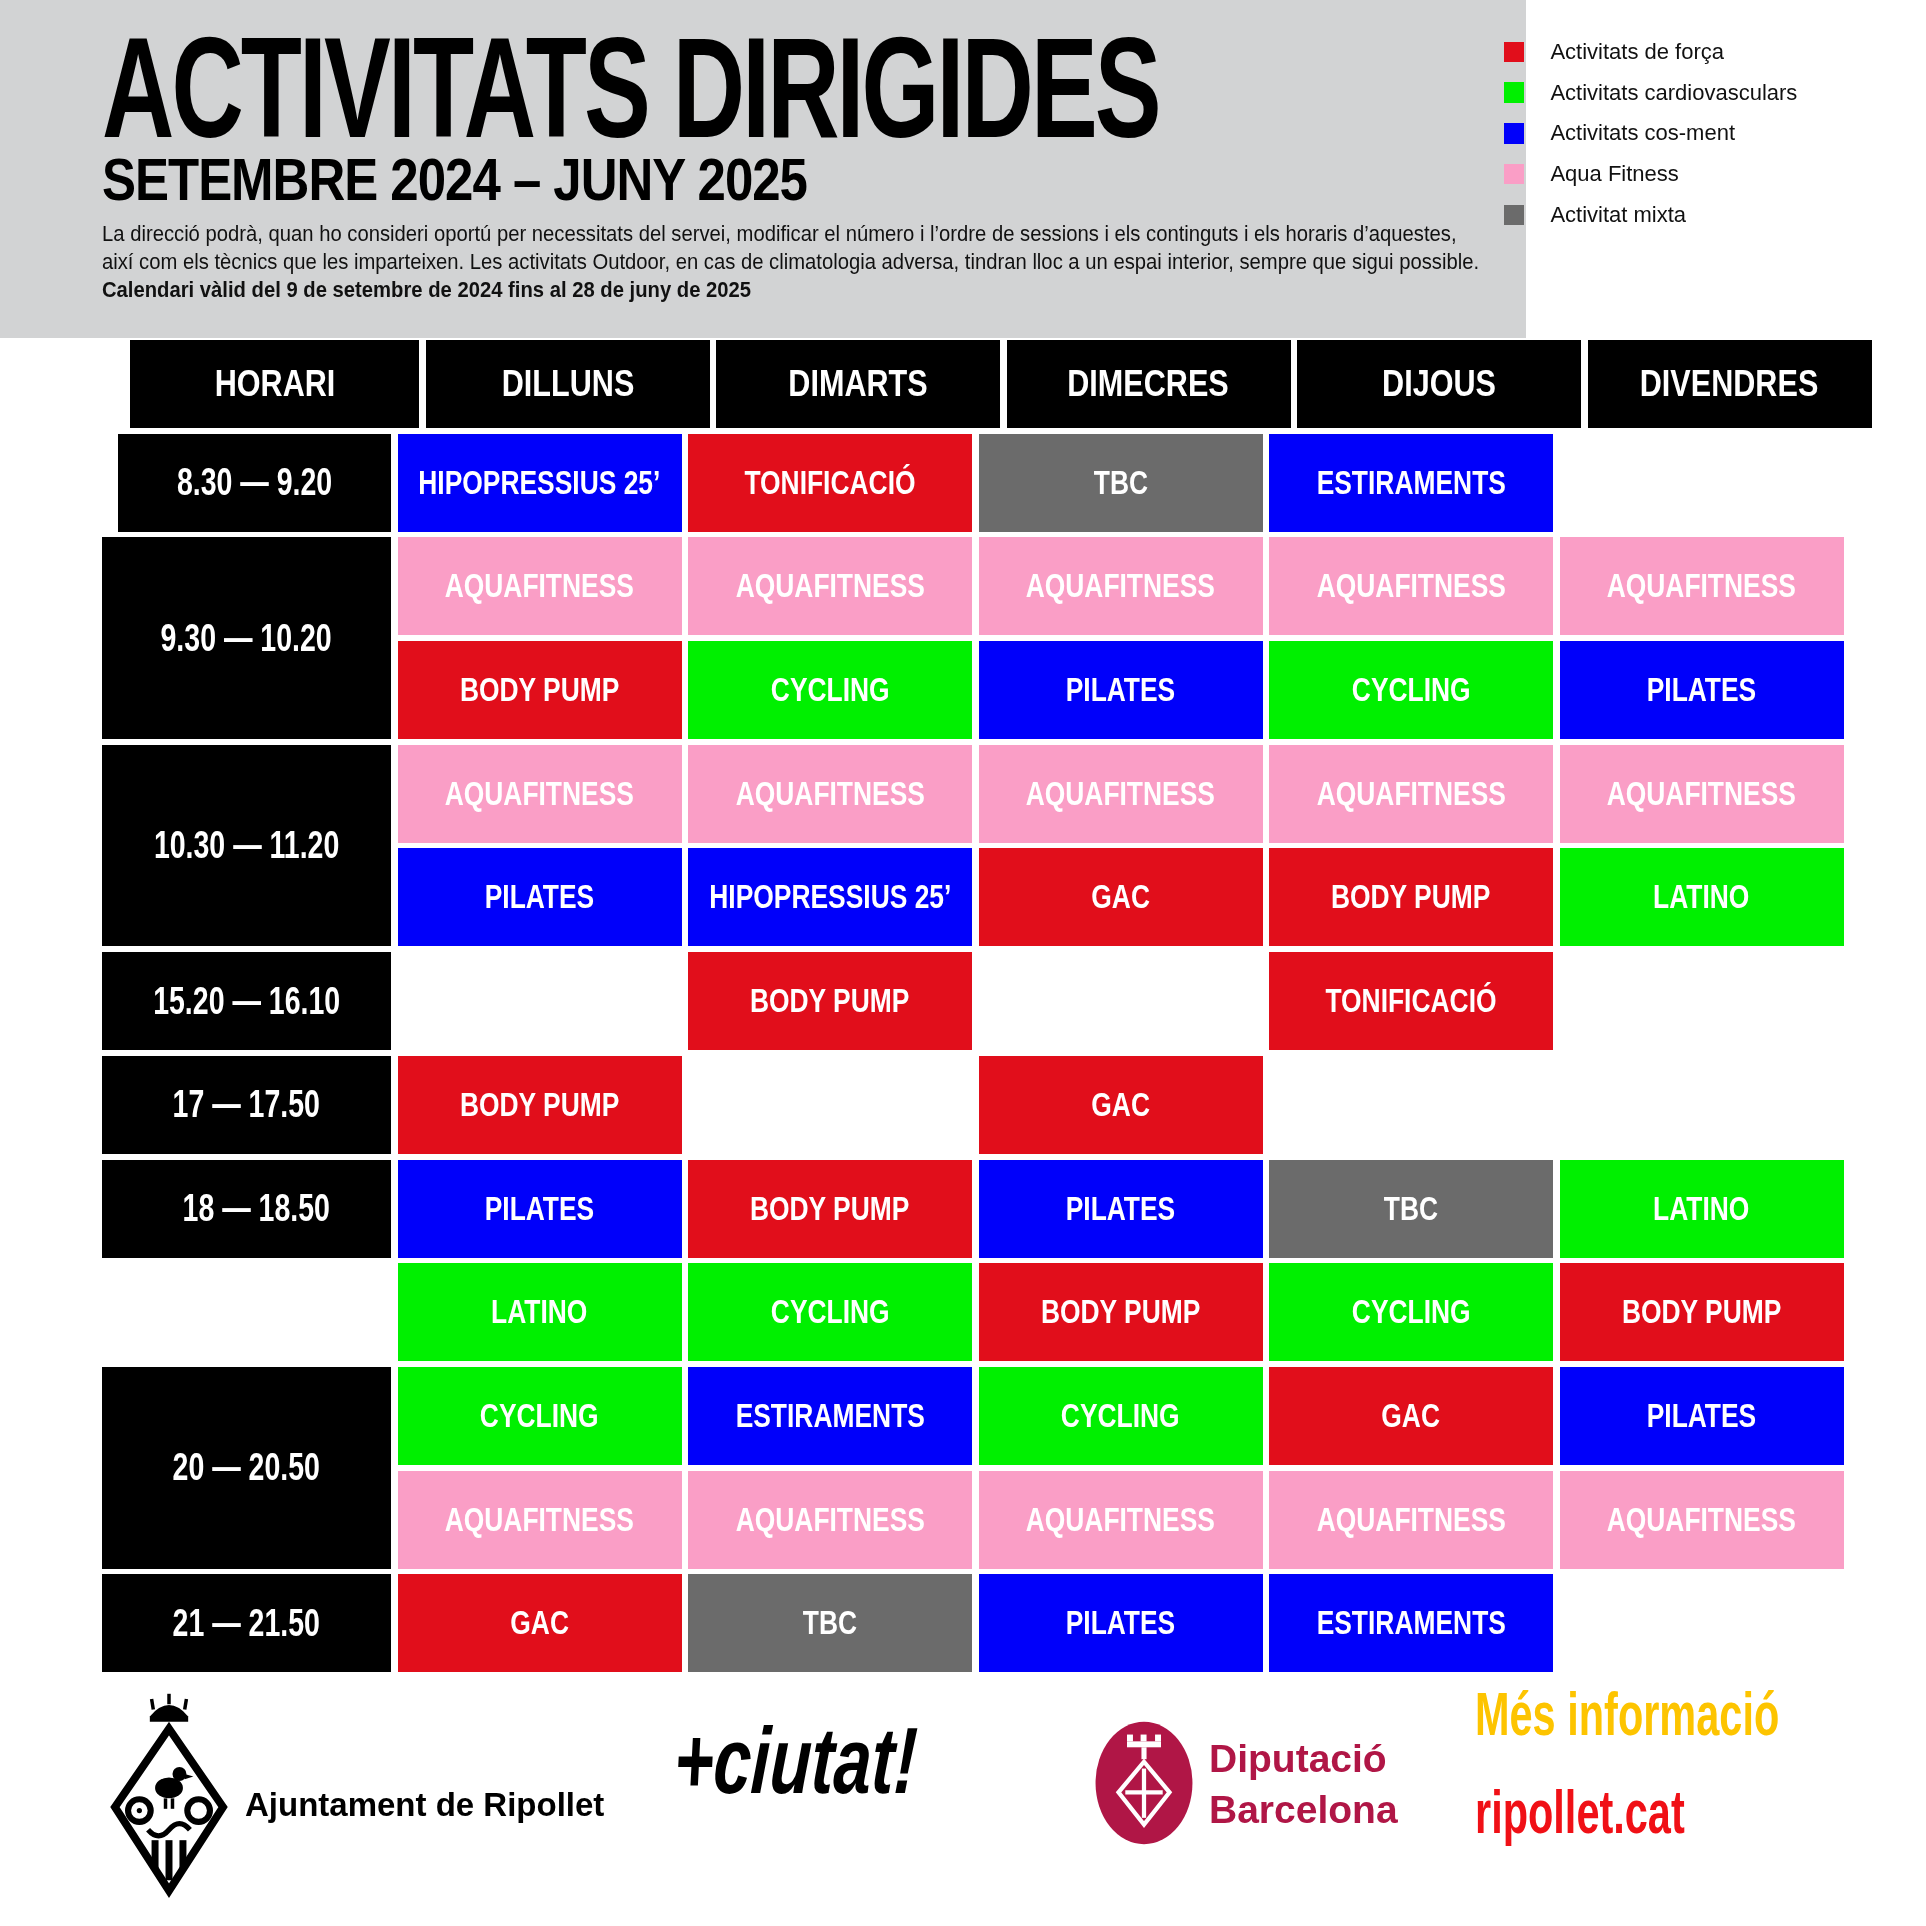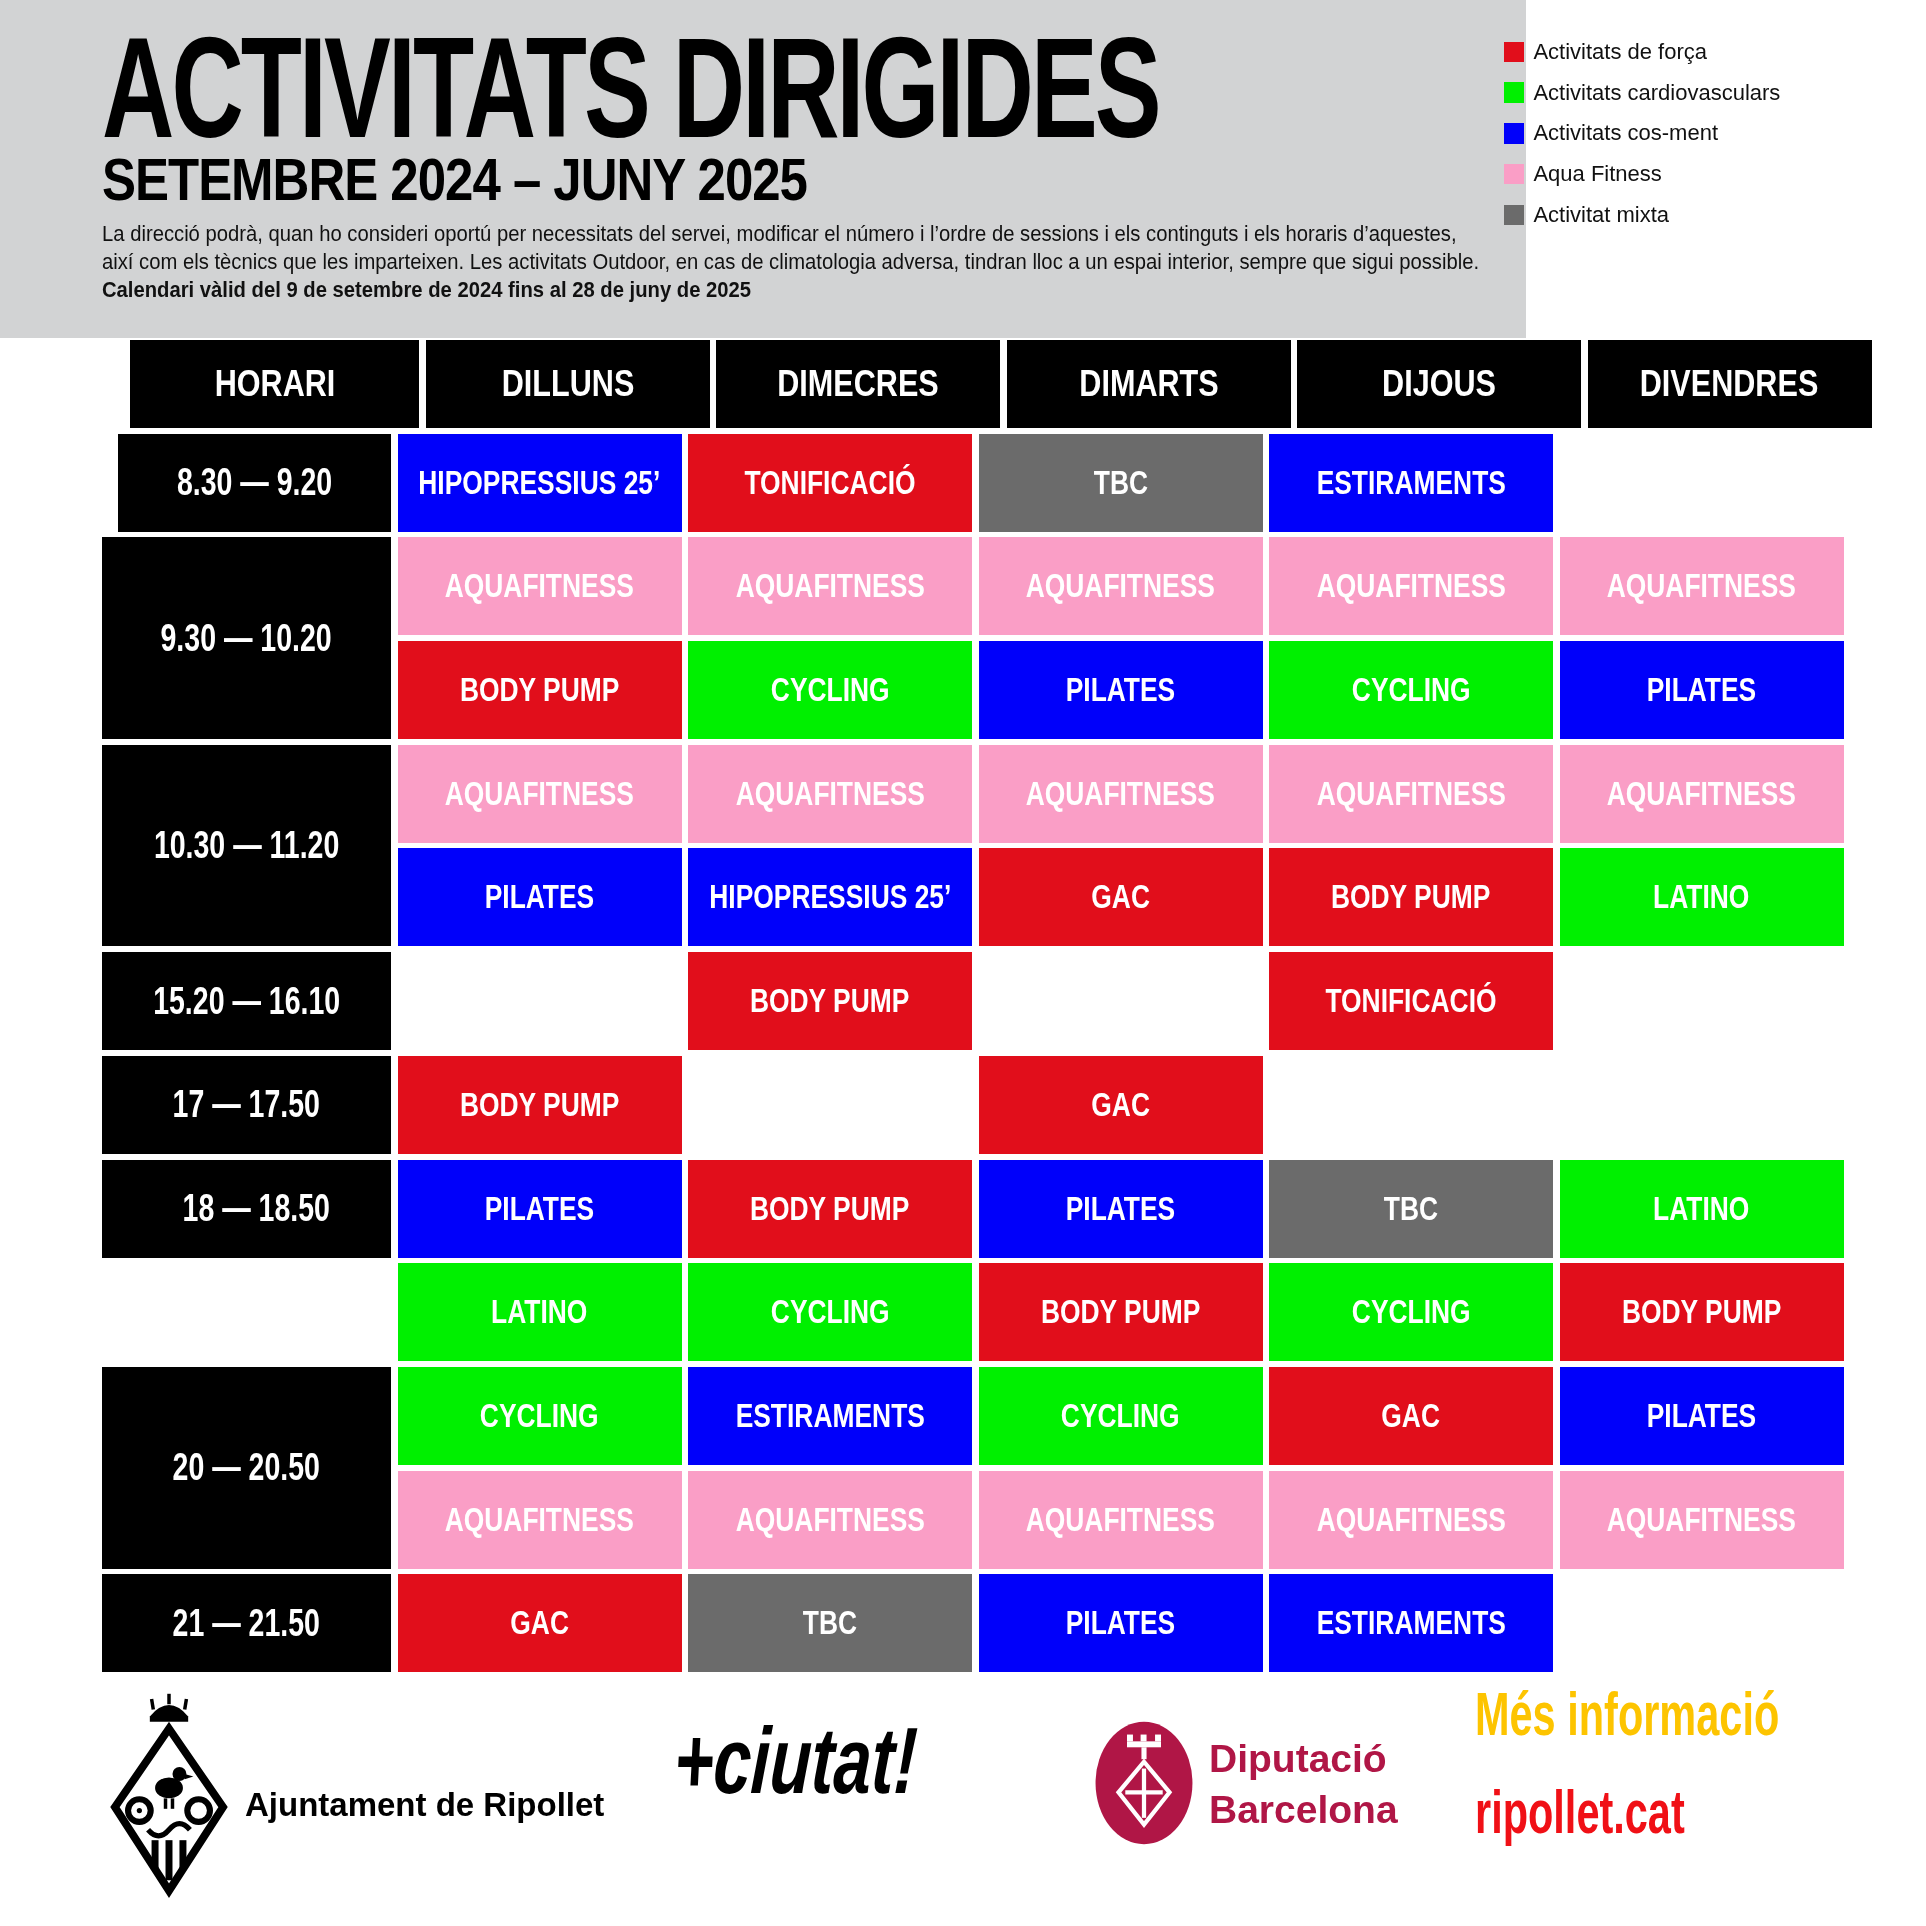--- a/index.html
+++ b/index.html
@@ -13,21 +13,21 @@
          transform:scaleX(.70);transform-origin:left top;line-height:1;}
   .subtitle{position:absolute;left:102px;top:150px;font-size:60px;font-weight:700;
             letter-spacing:-1.2px;white-space:nowrap;color:#000;
             transform:scaleX(.85);transform-origin:left top;line-height:1;}
   .notes{position:absolute;left:102px;top:220px;font-size:22px;line-height:1.27;color:#111;
          transform:scaleX(.92);transform-origin:left top;white-space:nowrap;}
   .notes .b{font-weight:700;}
 
   
   .legend{position:absolute;left:1504px;top:39px;display:flex;flex-direction:column;gap:14.7px;}
-  .legend-item{display:flex;align-items:center;gap:9px;font-size:22px;color:#111;white-space:nowrap;}
+  .legend-item{display:flex;align-items:center;gap:26px;font-size:22px;color:#111;white-space:nowrap;}
   .swatch{width:20.4px;height:20.4px;flex:0 0 20.4px;}
 
   
   .table{position:absolute;left:102px;top:340px;width:1741px;display:flex;flex-direction:column;gap:5.7px;}
   .band-row{display:grid;grid-template-columns:289px repeat(5,284px);column-gap:6.5px;row-gap:5.7px;}
   .header-band{grid-template-rows:88px;padding-left:28px;}
   .single{grid-template-rows:98px;}
   .double{grid-template-rows:98px 98px;}
   .header-cell{background:#000;color:#fff;display:flex;align-items:center;justify-content:center;
                font-weight:700;font-size:36px;}
@@ -90,24 +90,24 @@
 
   <div class="table">
       <div class="band-row header-band">
         <div class="header-cell">
           <span class="hdr-label">HORARI</span>
         </div>
         <div class="header-cell">
           <span class="hdr-label">DILLUNS</span>
         </div>
         <div class="header-cell">
+          <span class="hdr-label">DIMARTS</span>
+        </div>
+        <div class="header-cell">
           <span class="hdr-label">DIMECRES</span>
-        </div>
-        <div class="header-cell">
-          <span class="hdr-label">DIMARTS</span>
         </div>
         <div class="header-cell">
           <span class="hdr-label">DIJOUS</span>
         </div>
         <div class="header-cell">
           <span class="hdr-label">DIVENDRES</span>
         </div>
       </div>
       <div class="band-row single">
         <div class="time-cell" style="grid-column: 1; margin-left: 16px;">

